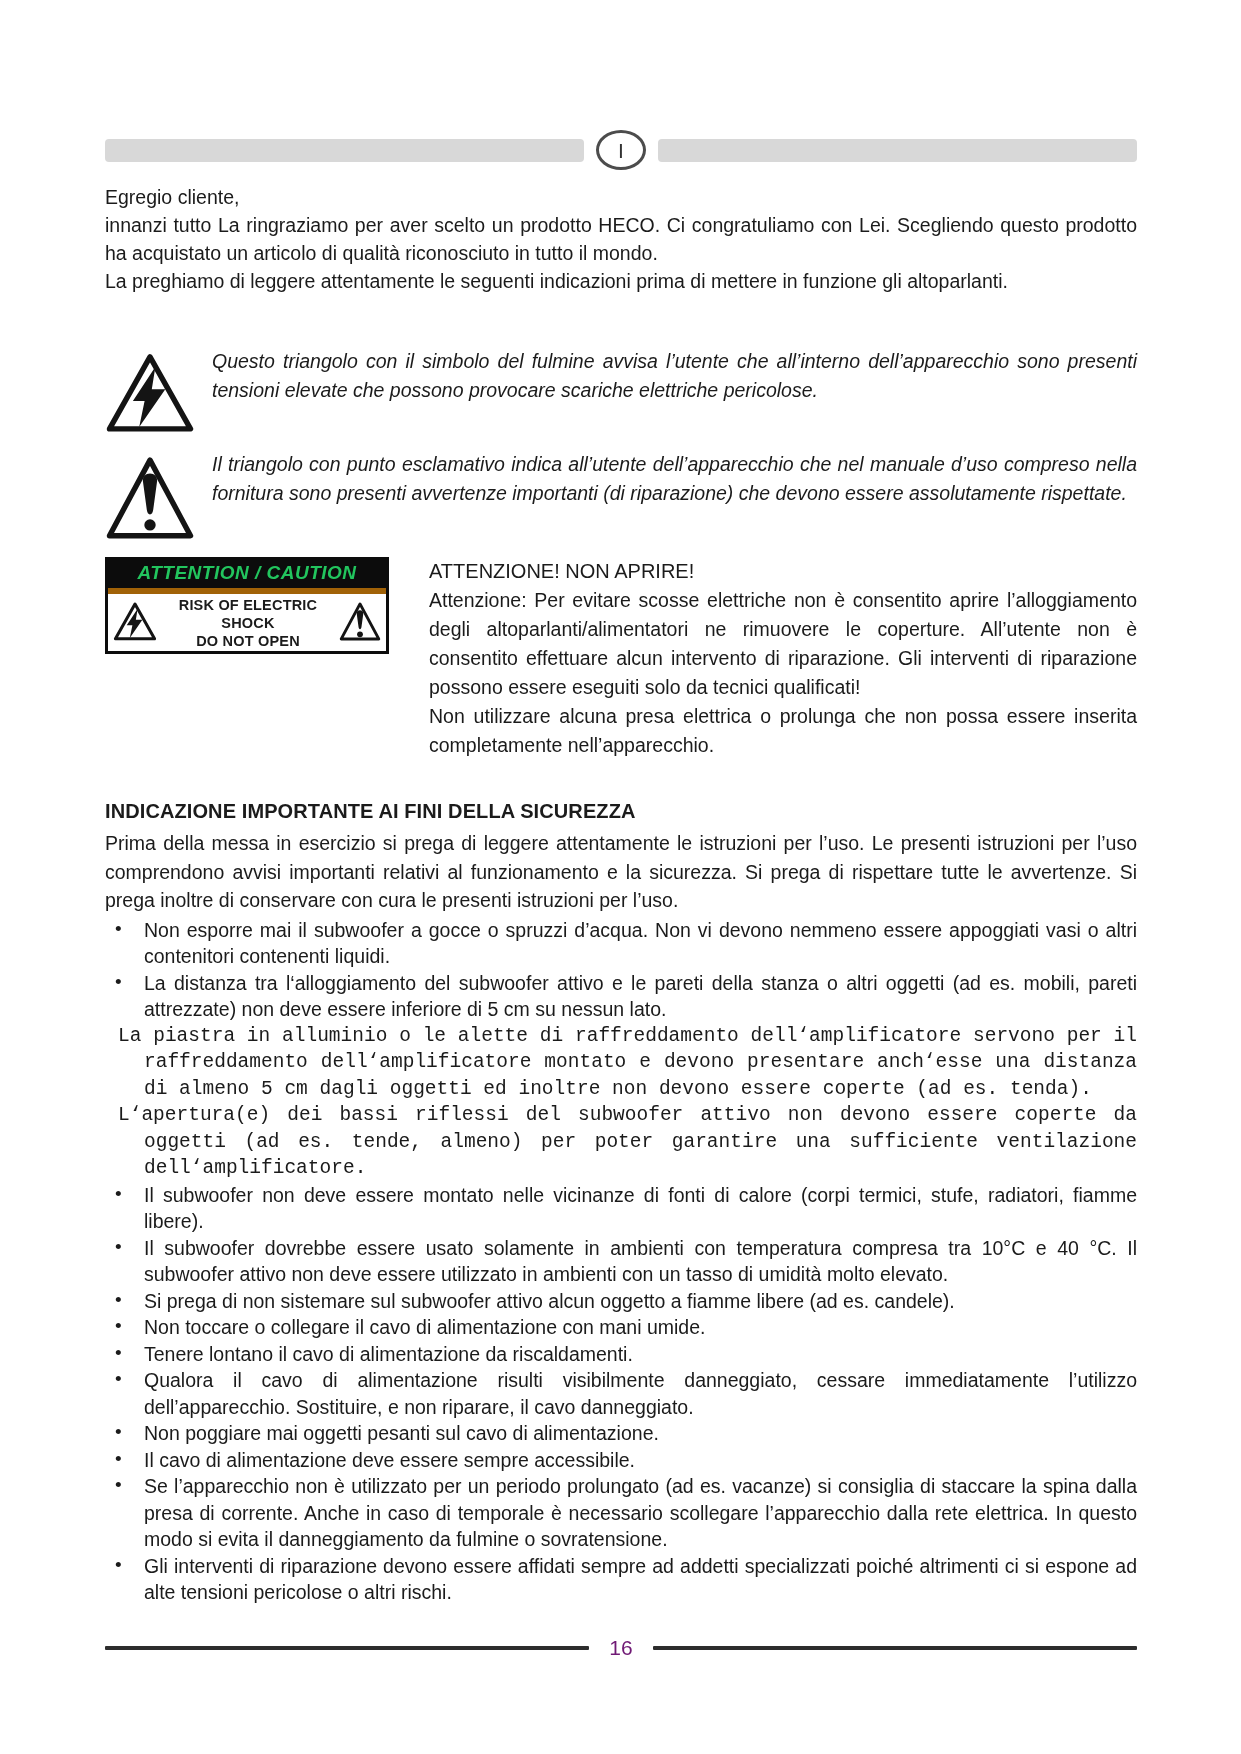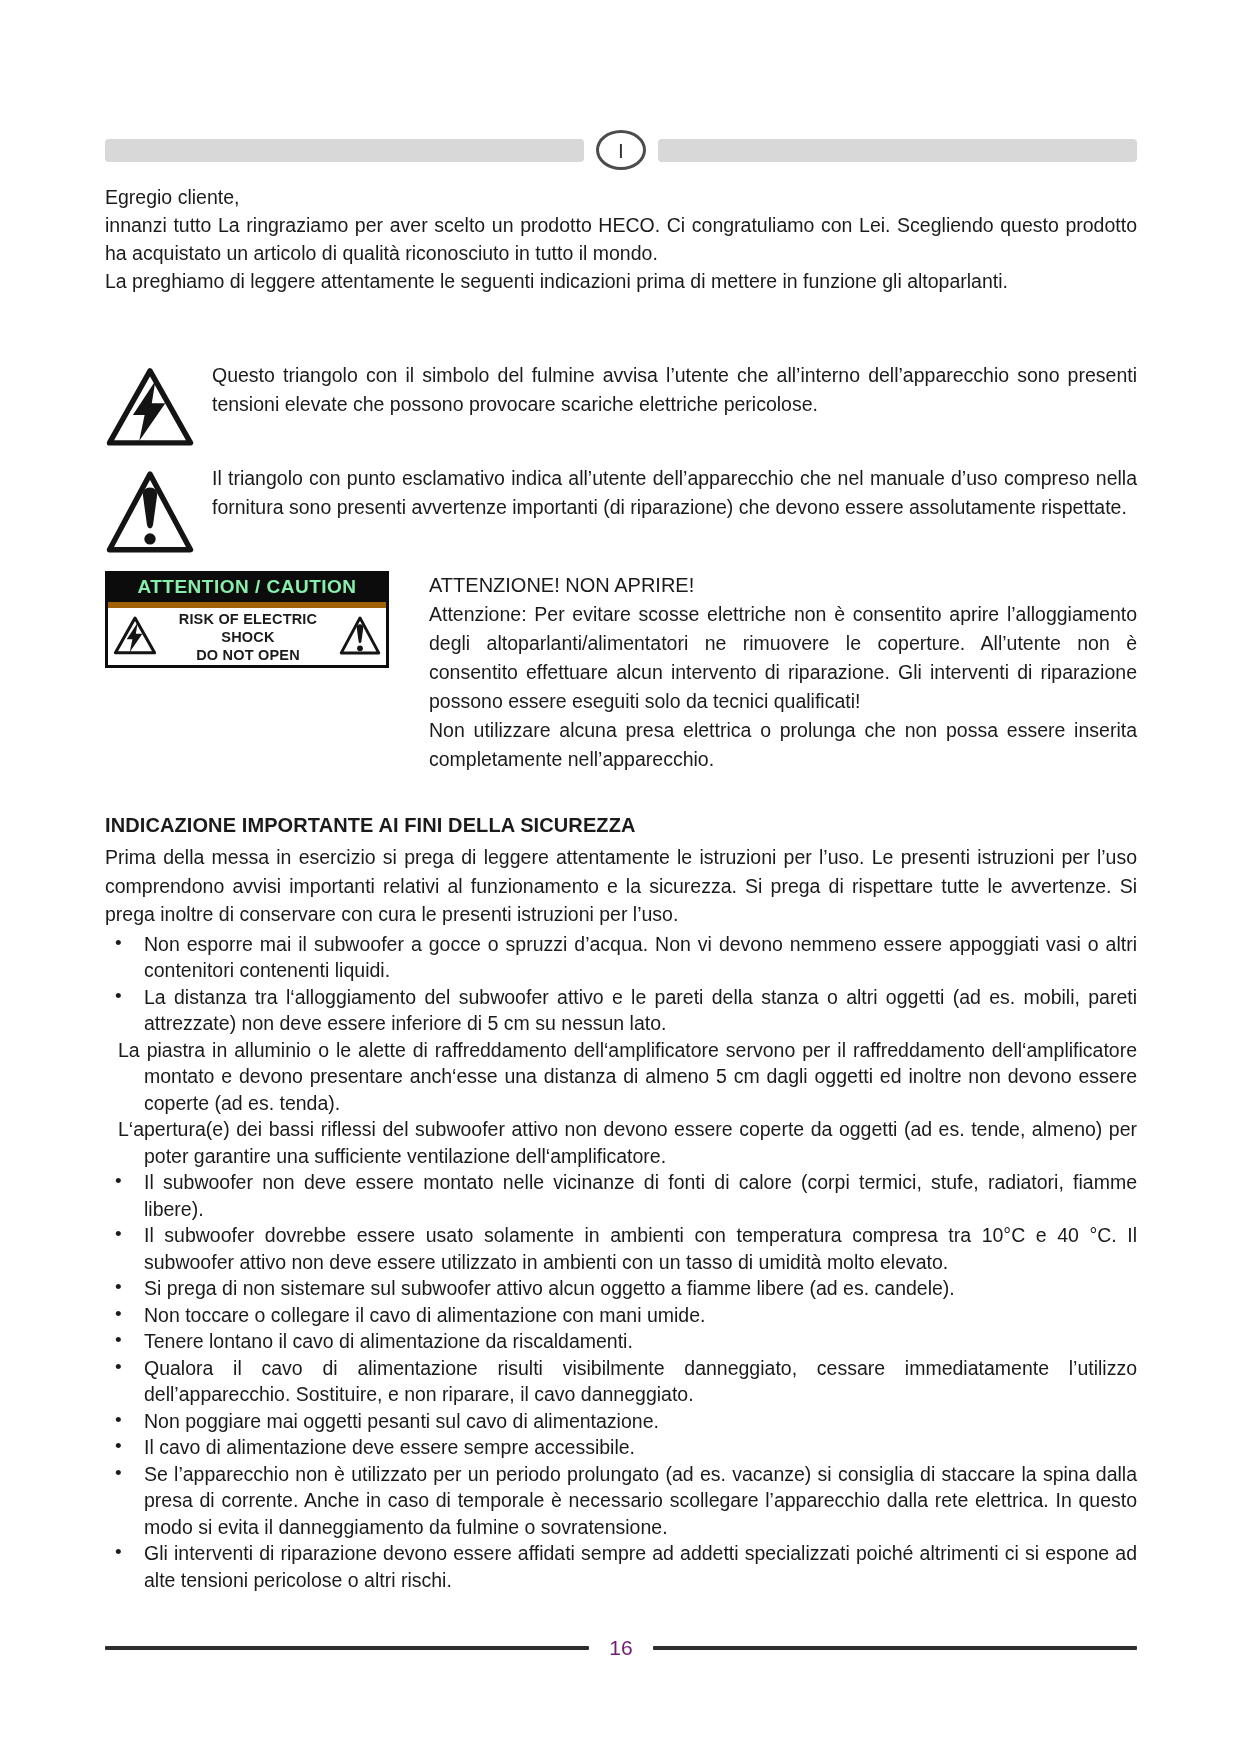--- a/index.html
+++ b/index.html
@@ -21,46 +21,46 @@
     width:44px; height:34px; border:3px solid #4c4c4c; border-radius:50%;
     background:#fff; margin:0 12px; display:flex; align-items:center; justify-content:center;
     font-size:21px; line-height:1; color:#333; flex:none;
   }
 
   p { margin:0; }
   .justify { text-align:justify; }
 
   .intro { margin-top:13px; font-size:19.5px; line-height:28px; }
 
-  .warnings { margin-top:66px; }
+  .warnings { margin-top:52px;font-style:italic; }
   .warning-row { display:flex; margin-bottom:12px; }
   .warning-icon-box { width:107px; flex:none; padding-top:3px; }
   .warning-text { flex:1; text-align:justify; font-size:19.5px; line-height:29px; }
 
   .caution-row { display:flex; margin-top:10px; }
   .caution-label { width:278px; flex:none; margin-right:28px; border:3px solid #0c0c0c; background:#fff; align-self:flex-start; }
   .caution-label-header {
-    background:#0c0c0c; color:#86efac; font-weight:bold;
+    background:#0c0c0c; color:#22c55e; font-style:italic; font-weight:bold;
     text-align:center; font-size:19px; padding:2px 0 4px; letter-spacing:0.5px;
   }
   .caution-label-body {
     border-top:6px solid #a16207; display:flex; align-items:center;
     justify-content:space-between; padding:5px 5px; height:47px;
   }
   .caution-risk-lines { flex:1; text-align:center; font-weight:bold; font-size:14.5px; line-height:18px; letter-spacing:0.2px; }
   .caution-text { flex:1; font-size:19.5px; line-height:29px;margin-left:12px; }
   .caution-heading { font-size:20px; }
 
   .safety-heading { margin:40px 0 6px; font-size:20px; font-weight:bold; letter-spacing:0.1px; }
   .safety-intro { font-weight:normal; text-align:justify; font-size:19.5px; line-height:28.5px; }
 
   ul.safety-list { list-style:none; margin:2px 0 0; padding:0; font-size:19.5px; line-height:26.5px; }
   ul.safety-list li { position:relative; padding-left:39px; text-align:justify; }
   ul.safety-list li.bulleted::before { content:"\2022"; position:absolute; left:10px; top:-1px; font-size:19px; }
-  ul.safety-list li.plain { text-indent:-26px; }
+  ul.safety-list li.plain { text-indent:-26px;font-family:Liberation Mono, monospace; }
 
   .footer { position:absolute; left:105px; right:104px; top:1636px; display:flex; align-items:center; }
   .footer .rule { flex:1; height:4px; background:#2d2d2d; border-radius:1px; }
   .footer .page-num { margin:0 20px; font-size:21px; color:#701a75; }
 
   svg .ln { fill:none; stroke:#141414; stroke-linejoin:round; }
 </style>
 </head>
 <body>
 

